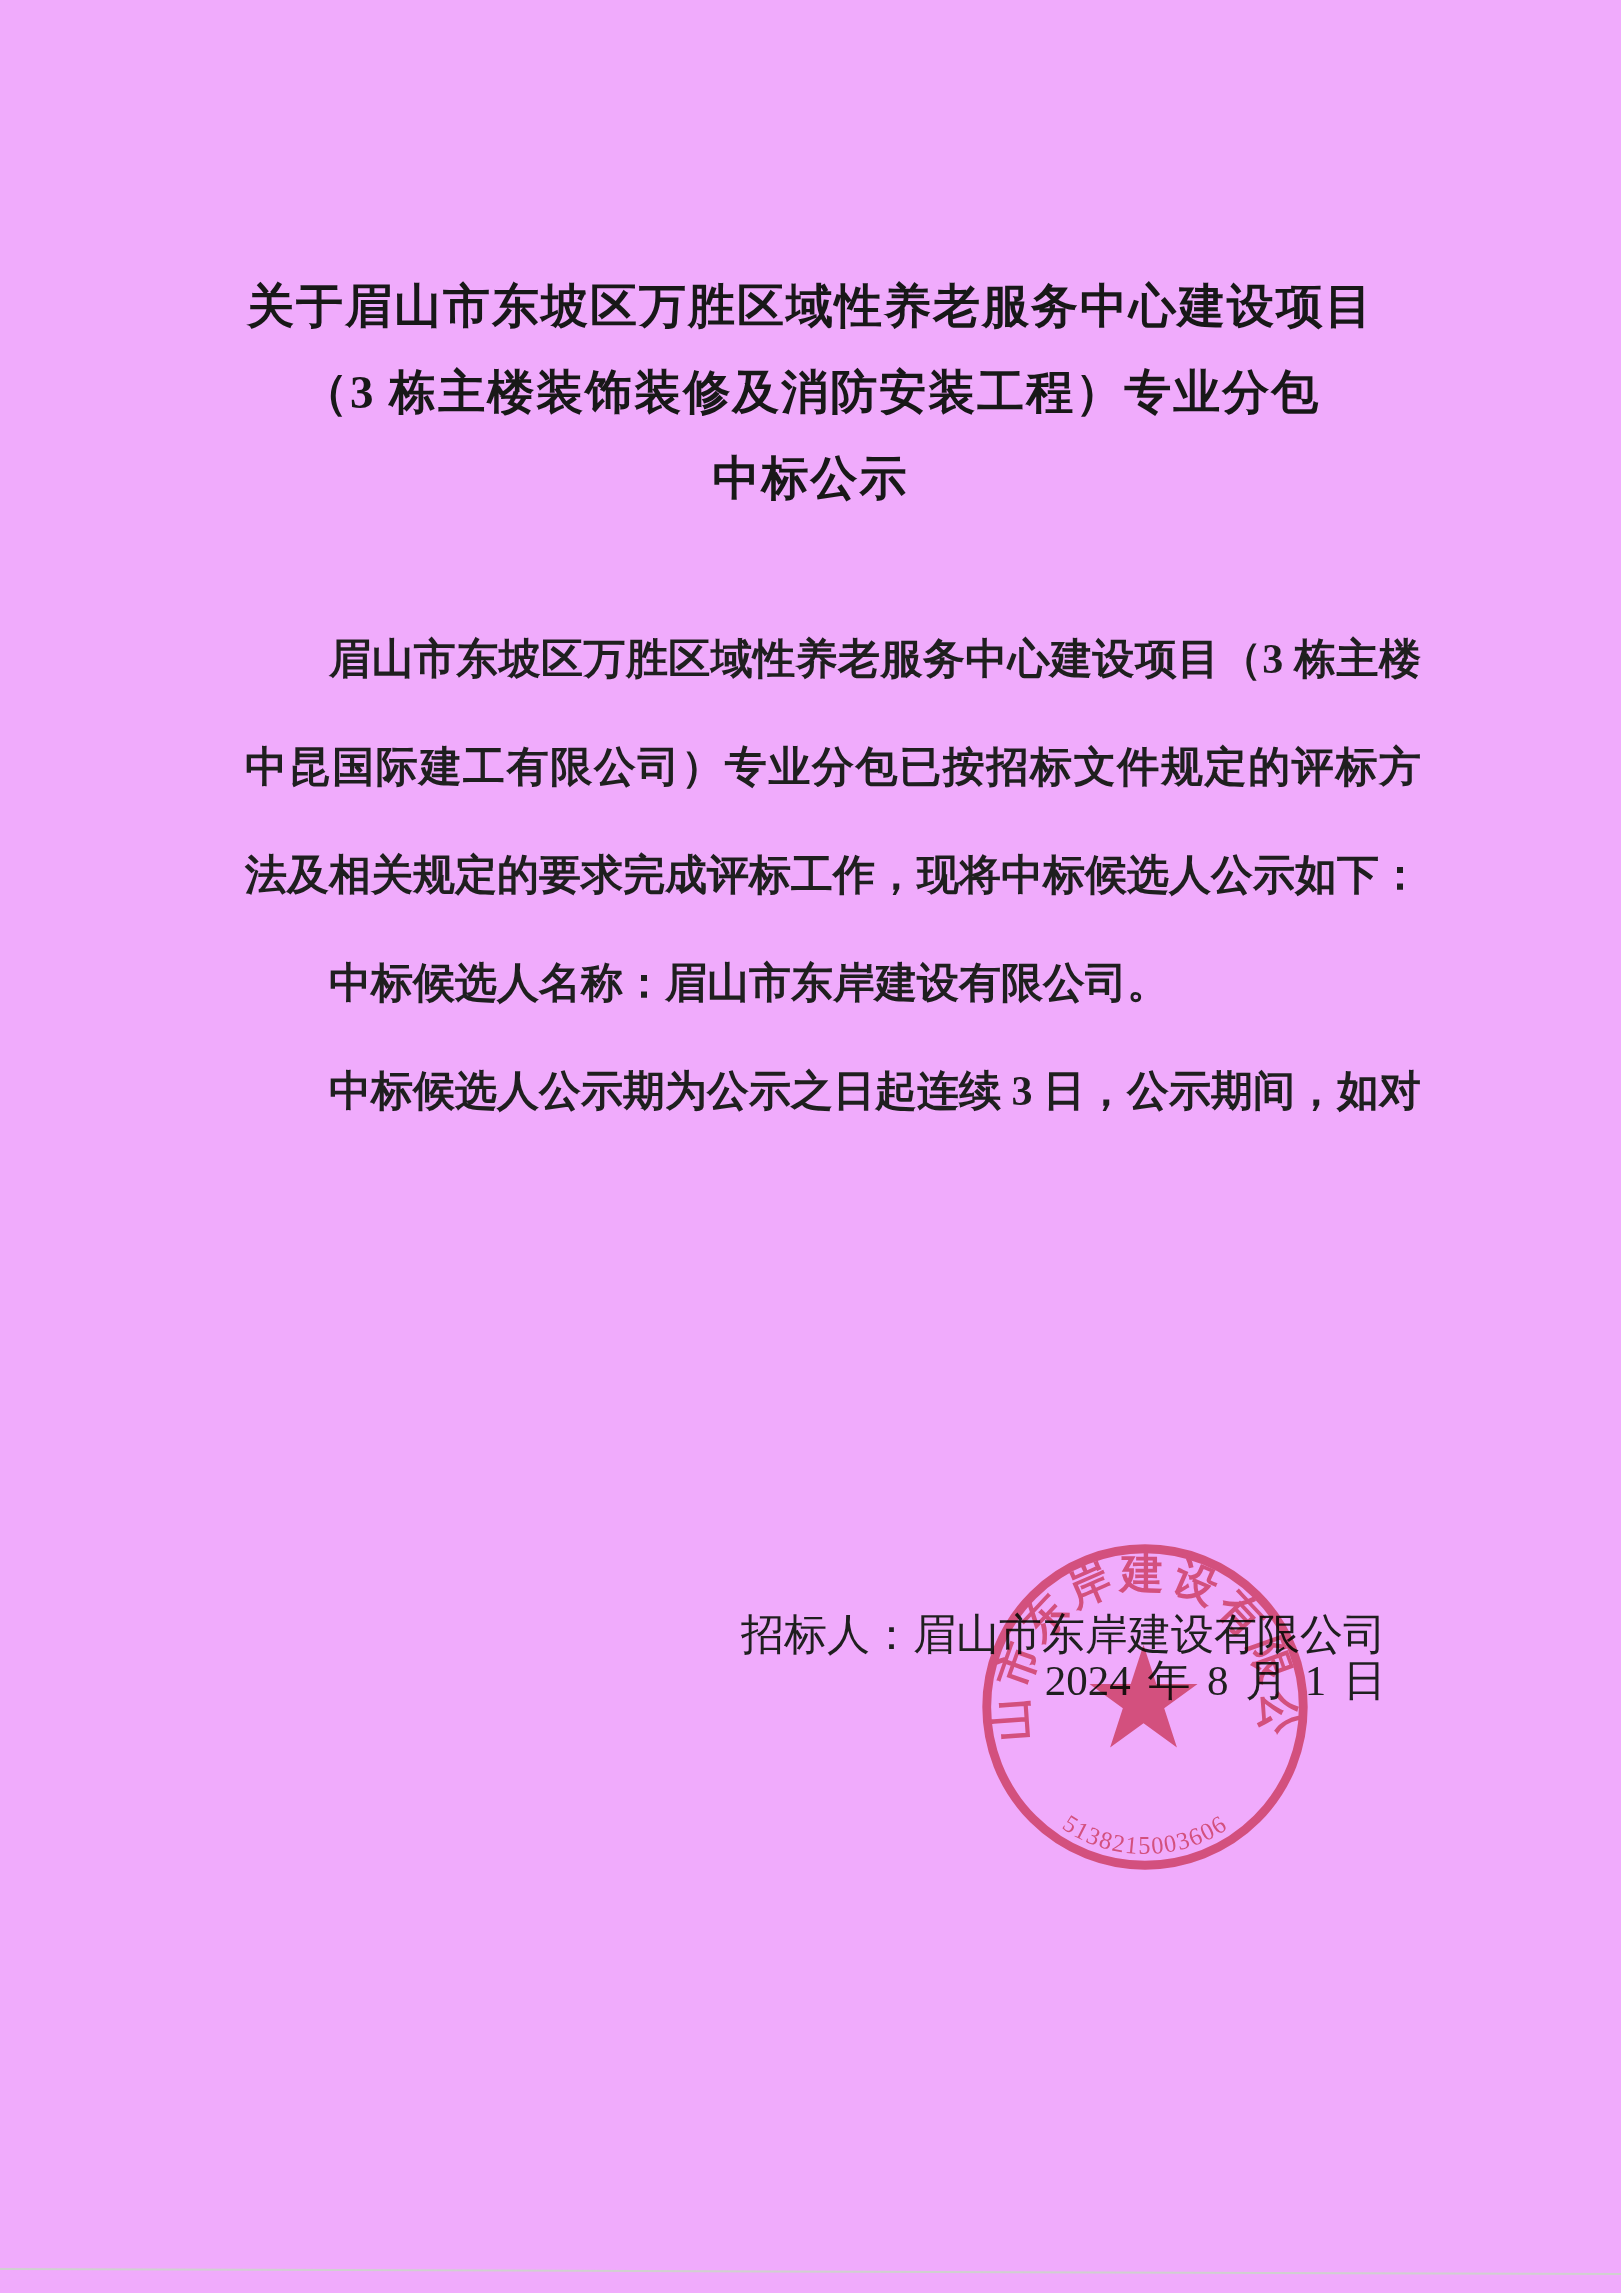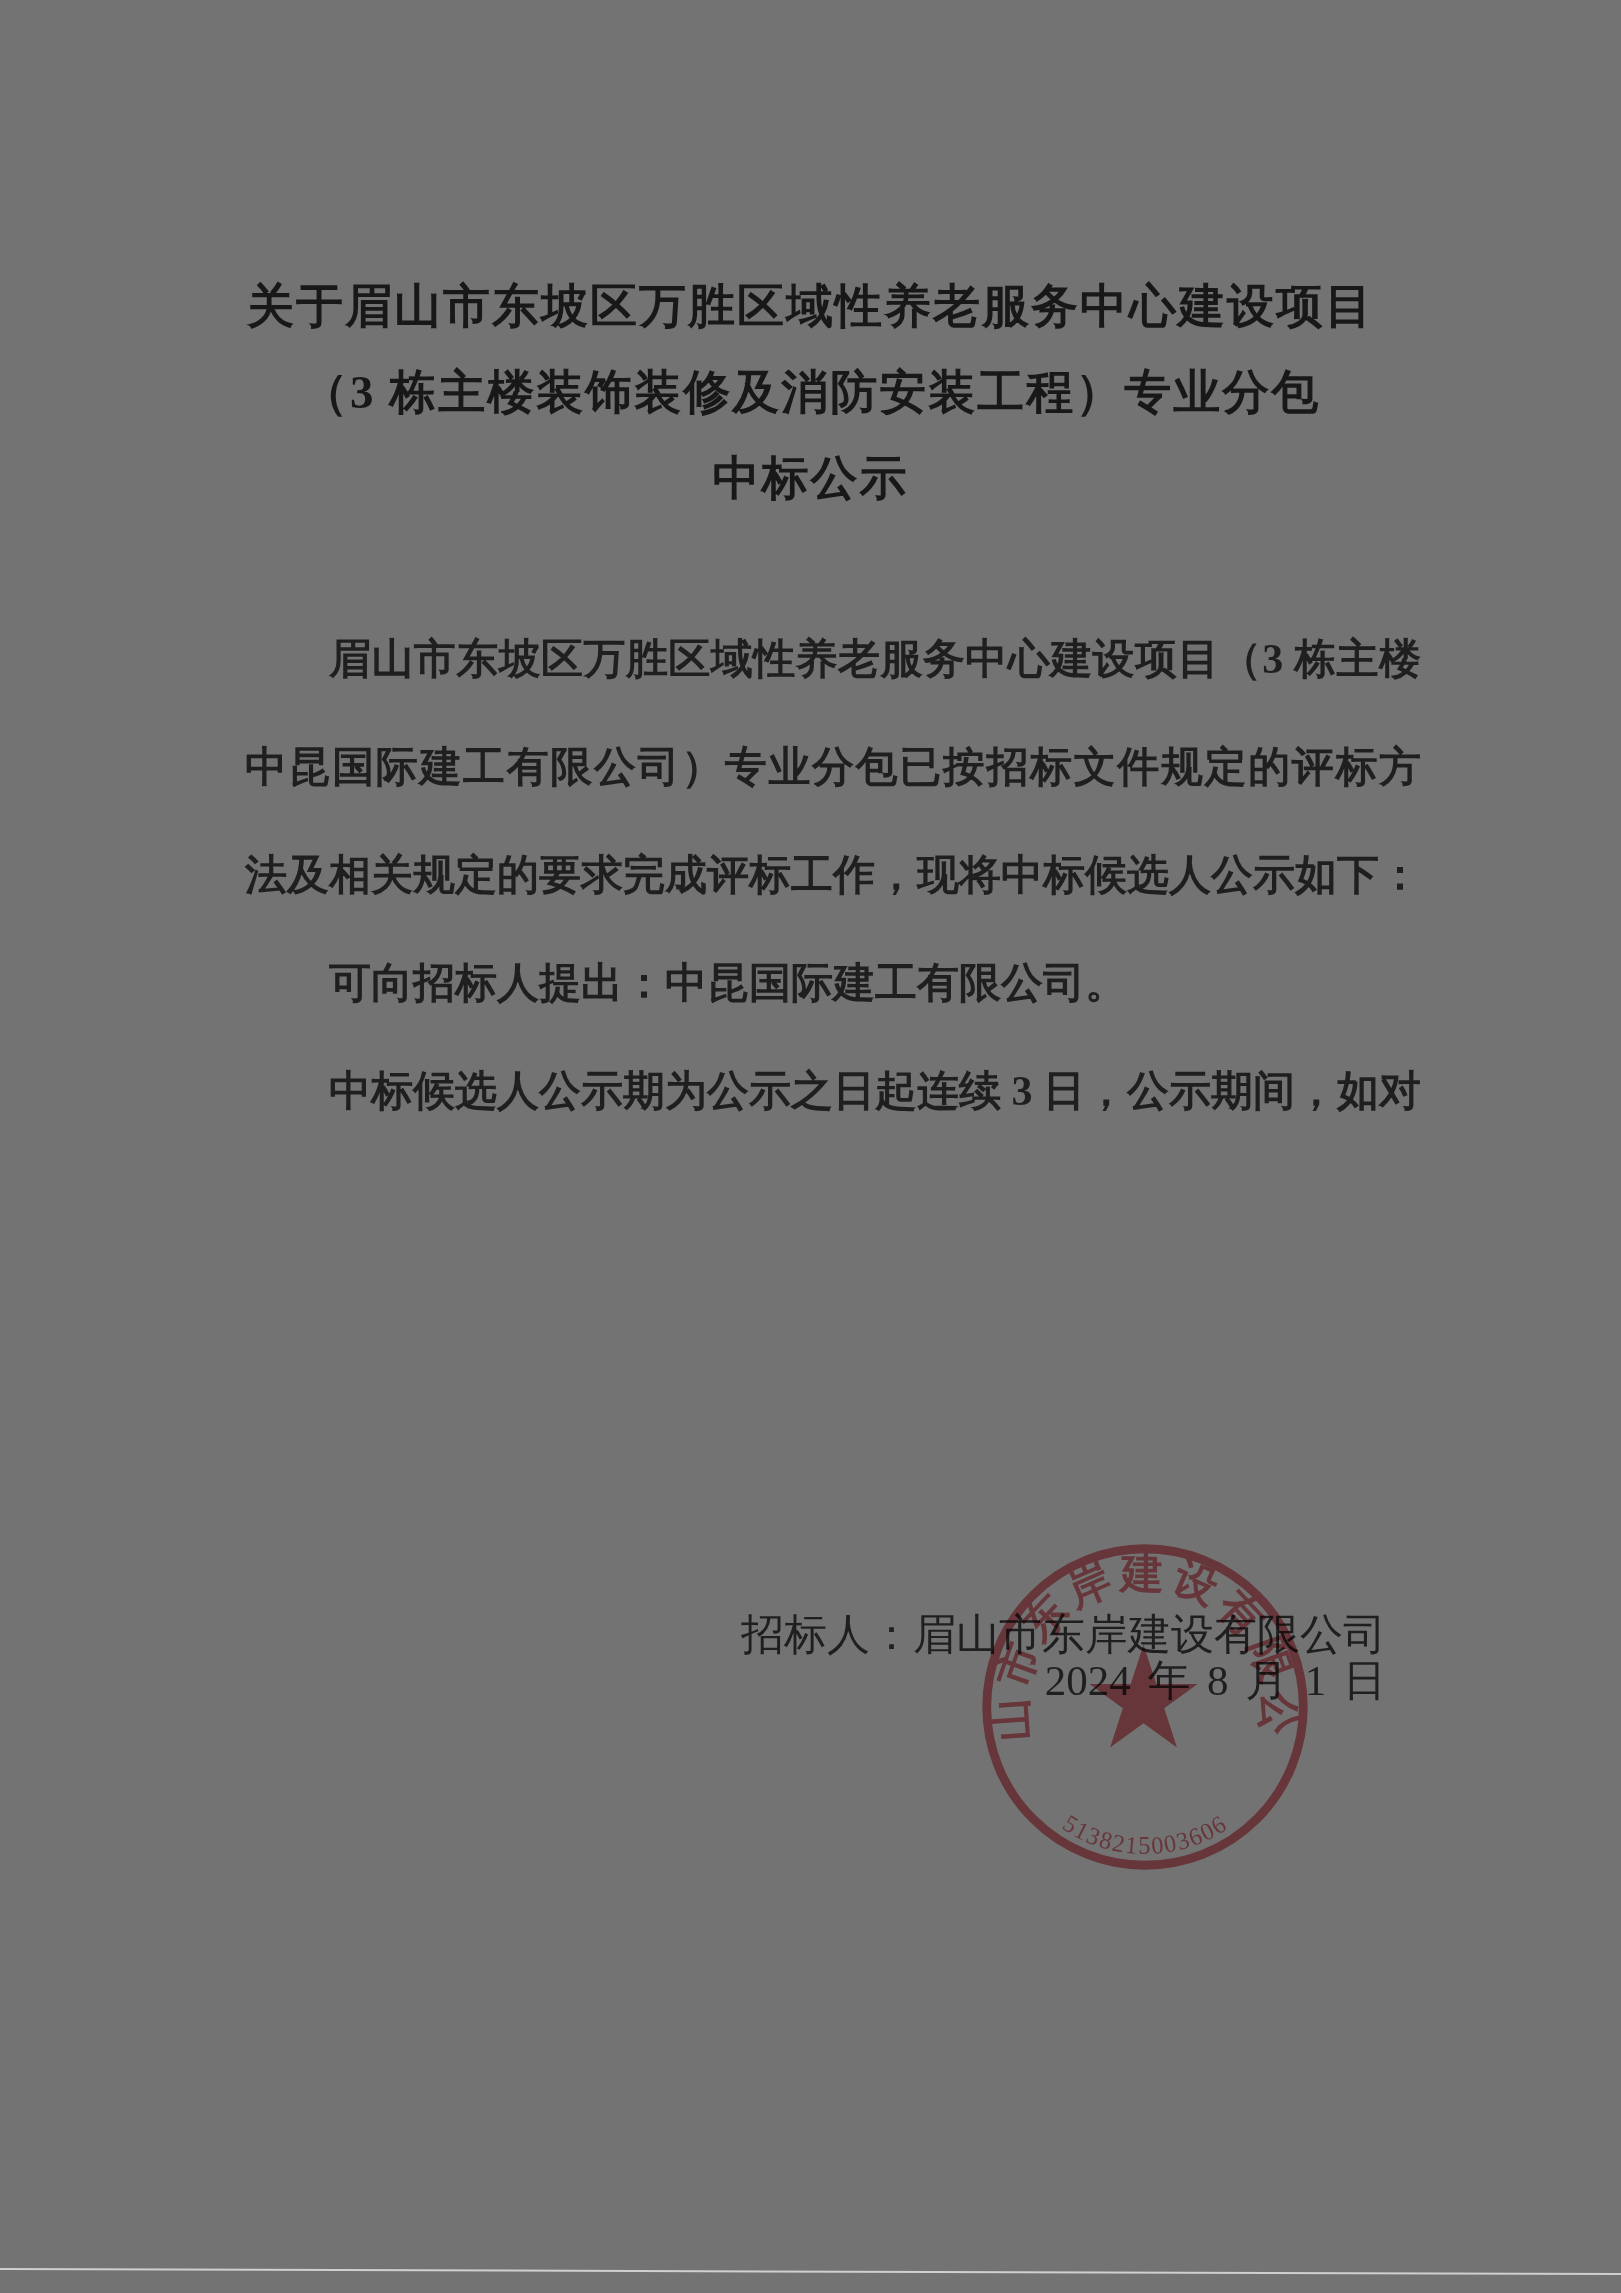--- a/index.html
+++ b/index.html
@@ -1,20 +1,20 @@
 <!DOCTYPE html>
 <html><head>
 <meta charset="utf-8">
 <style>
   html,body{margin:0;padding:0;background:#888;}
   .page{
     position:relative;
     width:1621px;height:2294px;
     margin:0 auto;
-    background:#737373;
+    background:#f0abfc;
     font-family:"Liberation Serif","DejaVu Serif",serif;
     color:#1f1f1f;
     overflow:hidden;
   }
   .title{
     position:absolute;left:0;right:0;top:263px;
     text-align:center;
     font-size:47px;font-weight:bold;
     line-height:86px;letter-spacing:2px;
     color:#181818;
@@ -54,21 +54,21 @@
   <div class="title">
     <div>关于眉山市东坡区万胜区域性养老服务中心建设项目</div>
     <div>（3 栋主楼装饰装修及消防安装工程）专业分包</div>
     <div>中标公示</div>
   </div>
 
   <div class="doc-body">
     <div class="line indent jfull">眉山市东坡区万胜区域性养老服务中心建设项目（3 栋主楼</div>
     <div class="line jfull">中昆国际建工有限公司）专业分包已按招标文件规定的评标方</div>
     <div class="line jfull">法及相关规定的要求完成评标工作，现将中标候选人公示如下：</div>
-    <div class="line indent">可向招标人提出：中昆国际建工有限公司。</div>
+    <div class="line indent">中标候选人名称：眉山市东岸建设有限公司。</div>
     <div class="line indent jfull">中标候选人公示期为公示之日起连续 3 日，公示期间，如对</div>
   </div>
 
   <div class="sig">
     <div class="sig-bidder">招标人：眉山市东岸建设有限公司</div>
     <div class="sig-date">2024 年 8 月 1 日</div>
   </div>
 
   <svg class="stamp" viewBox="-200 -200 400 400" xmlns="http://www.w3.org/2000/svg">
     <defs>

